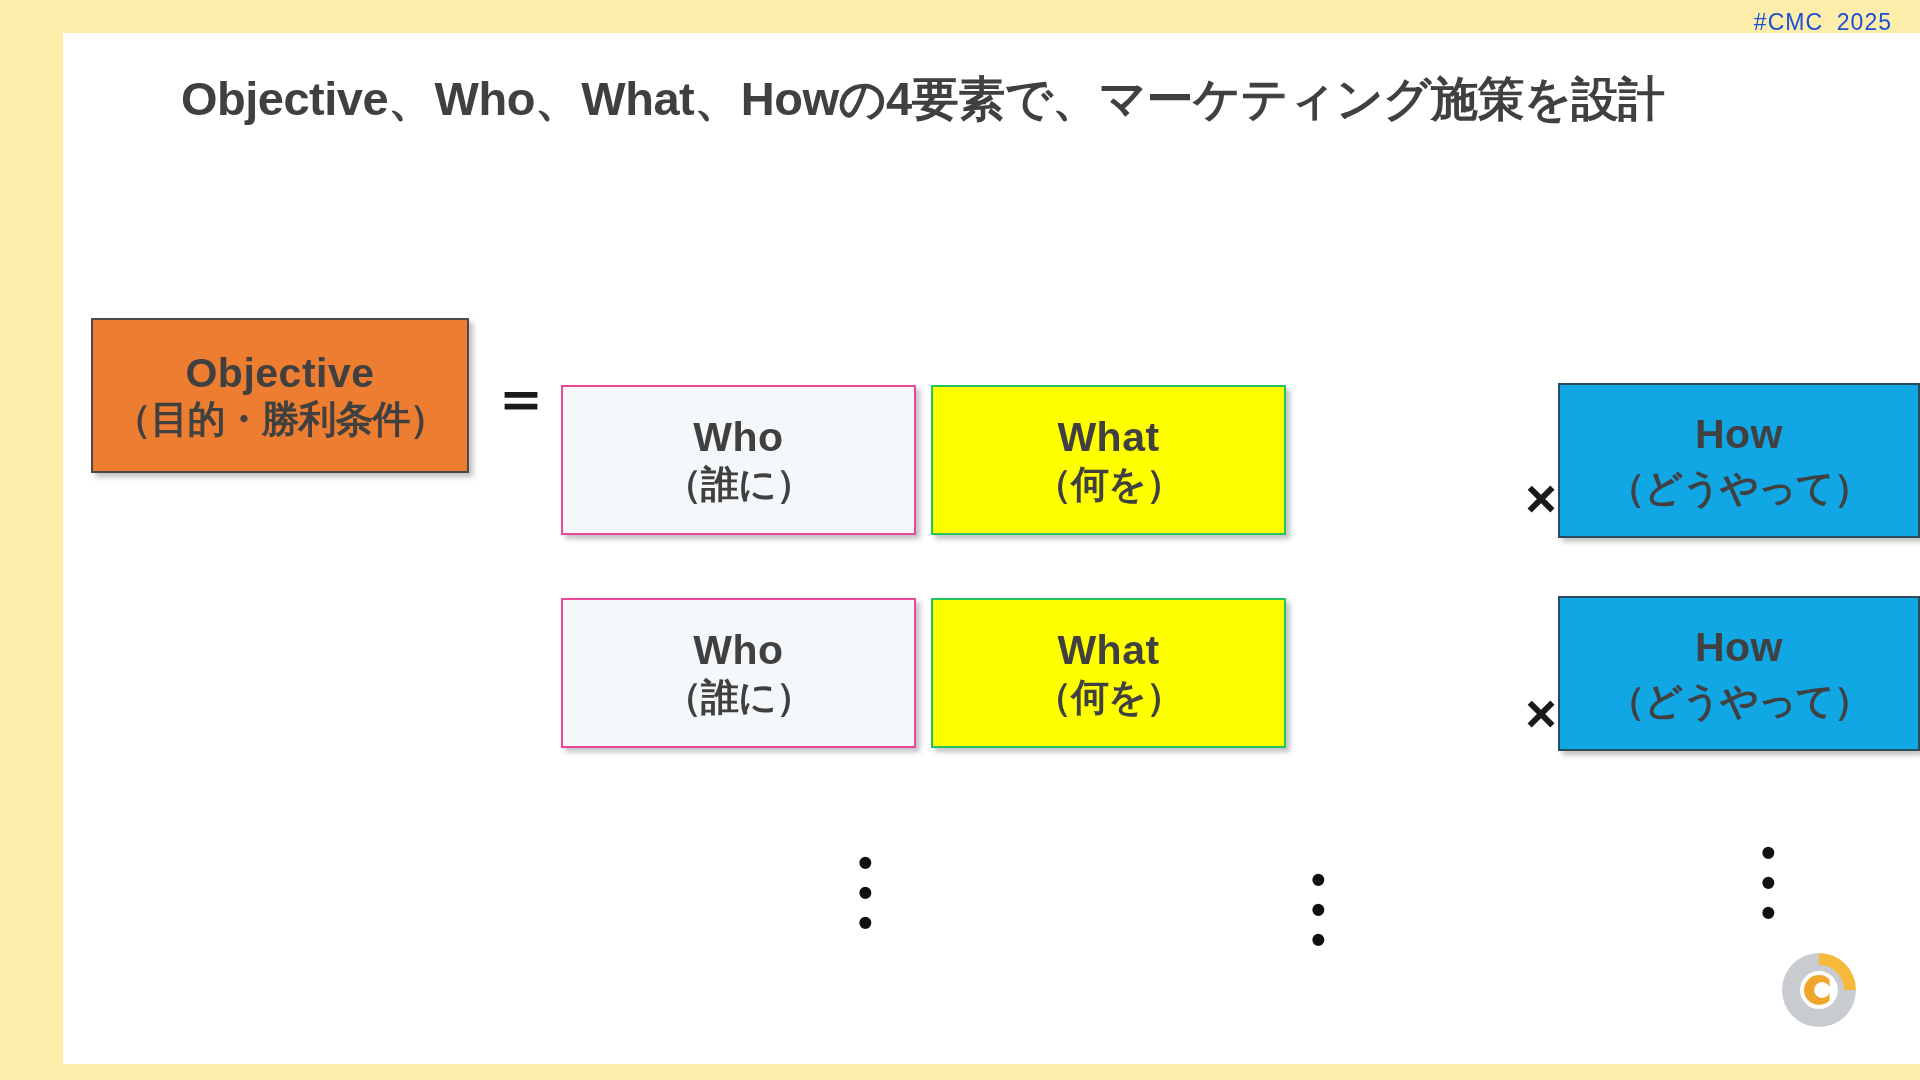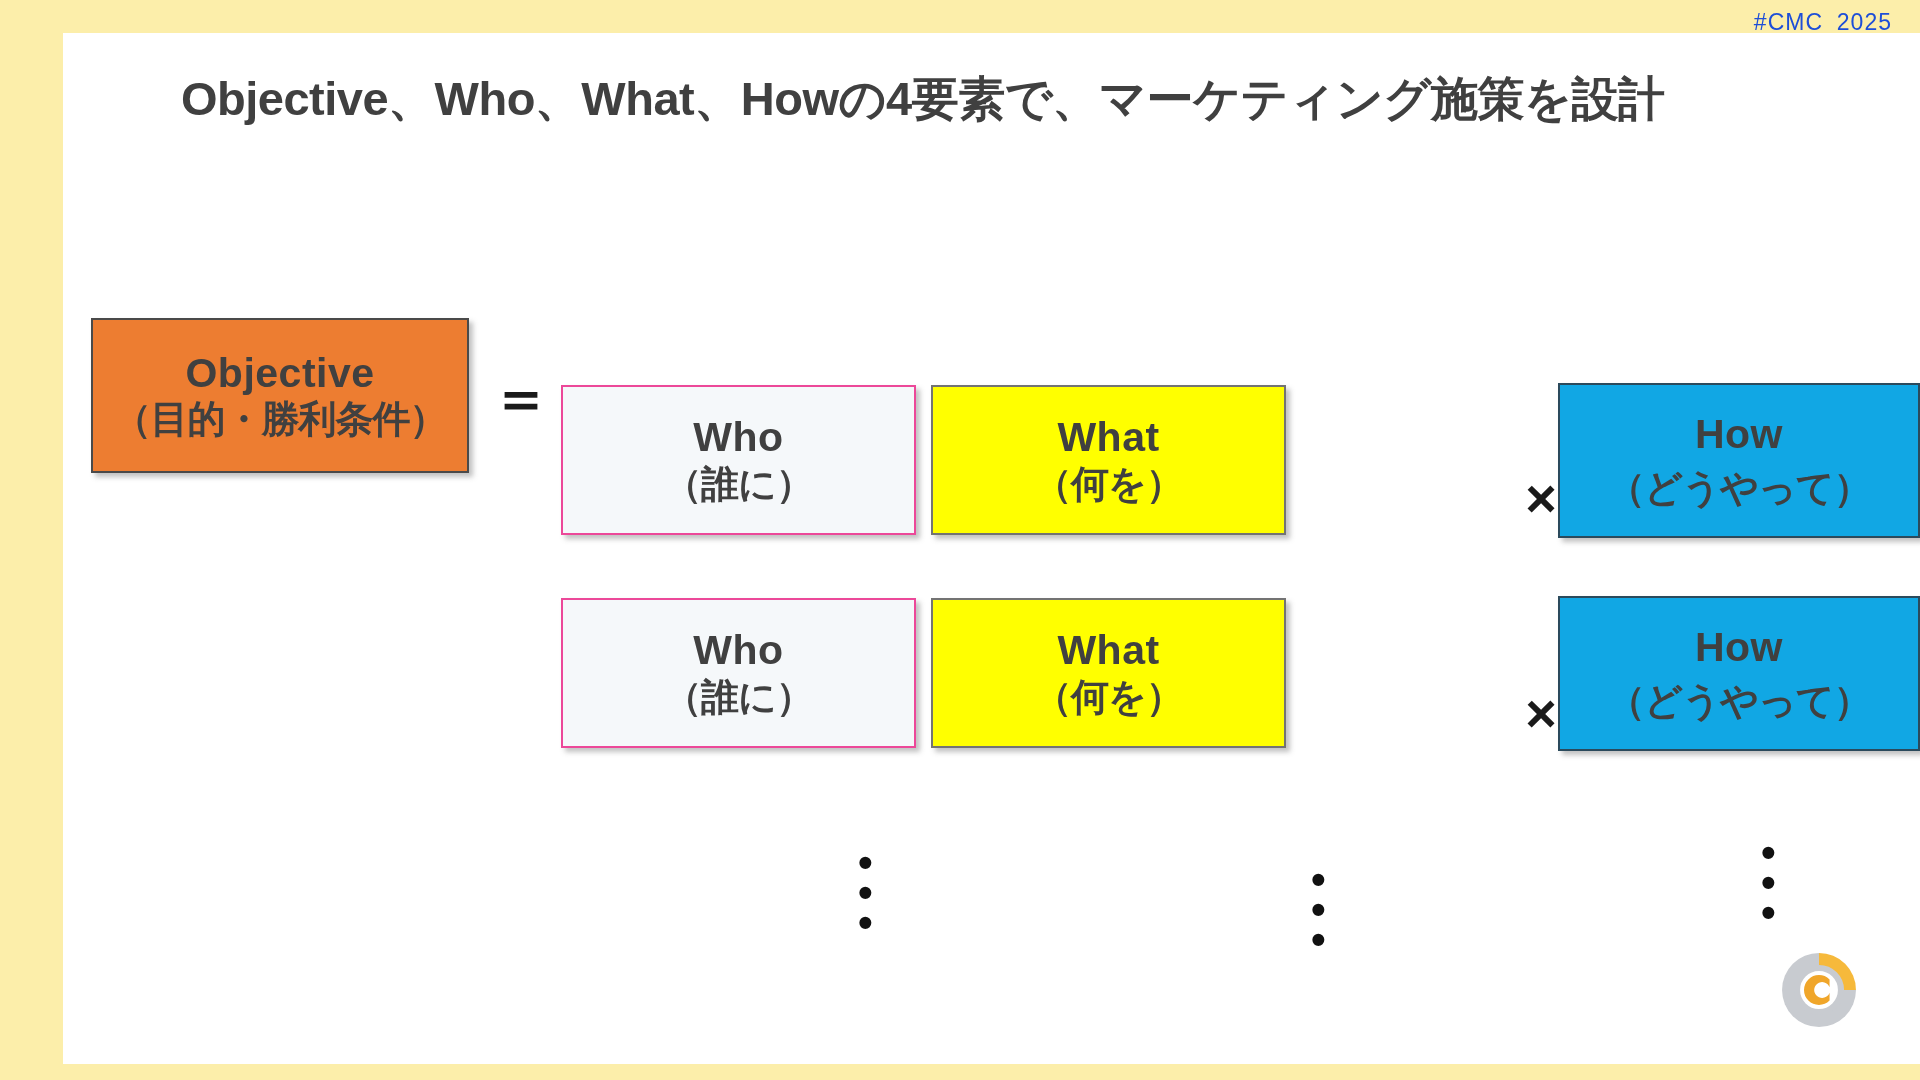--- a/index.html
+++ b/index.html
@@ -82,21 +82,21 @@
   .box-objective {
     background: #ed7d31;
     border: 2px solid #4a4a4a;
   }
   .box-who {
     background: #f5f8fa;
     border: 2px solid #ec4899;
   }
   .box-what {
     background: #ffff00;
-    border: 2px solid #737373;
+    border: 2px solid #22c55e;
   }
   .box-how {
     background: #11a7e4;
     border: 2px solid #2b4a5c;
     gap: 8px;
   }
 
   
   .op {
     position: absolute;

